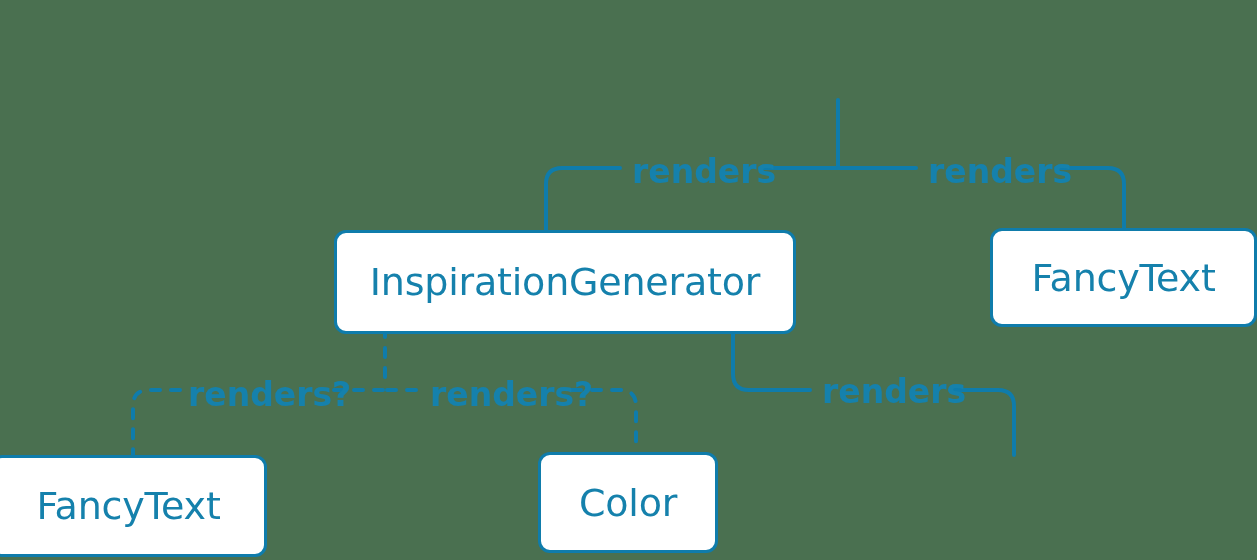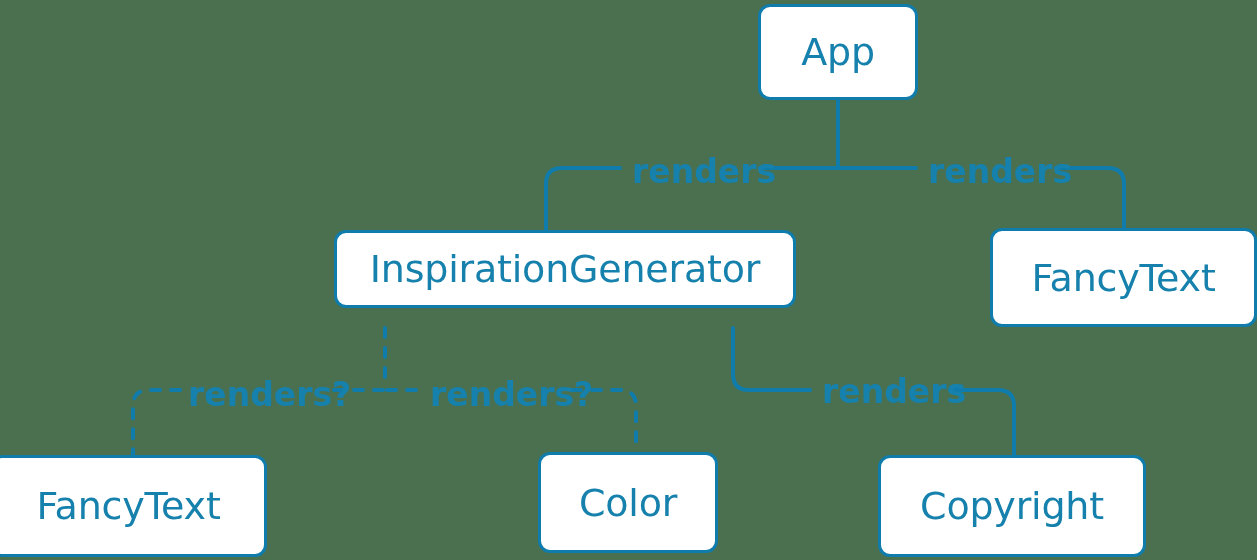--- a/index.html
+++ b/index.html
@@ -53,21 +53,21 @@
     font-weight: 600;
     font-size: 33px;
     line-height: 1;
     white-space: nowrap;
     z-index: 4;
     text-align: center;
   }
 
   
   #node-app        { left: 758px; top: 4px;   width: 160px; height: 96px;  font-size: 38px; }
-  #node-inspgen    { left: 334px; top: 230px; width: 462px; height: 78px;  font-size: 38px; }
+  #node-inspgen    { left: 334px; top: 230px; width: 462px; height: 104px;  font-size: 38px; }
   #node-fancy-top  { left: 990px; top: 228px; width: 267px; height: 99px;  font-size: 38px;
                      border-top-right-radius: 12px; border-bottom-right-radius: 12px; }
   #node-fancy-bot  { left: -10px; top: 455px; width: 277px; height: 102px; font-size: 38px;
                      border-top-left-radius: 12px; border-bottom-left-radius: 12px; }
   #node-color      { left: 538px; top: 452px; width: 180px; height: 101px; font-size: 38px; }
   #node-copyright  { left: 878px; top: 455px; width: 268px; height: 102px; font-size: 38px; }
 
   
   #label-app-inspgen   { left: 632px; top: 155px; }
   #label-app-fancy     { left: 928px; top: 155px; }
@@ -98,43 +98,37 @@
 
       <path d="M 383 390 L 330 390" stroke-dasharray="9 11"></path>
       <path d="M 180 390 L 149 390 Q 133 390 133 406 L 133 455" stroke-dasharray="9 11"></path>
 
       <path d="M 387 390 L 422 390" stroke-dasharray="9 11"></path>
       <path d="M 572 390 L 620 390 Q 636 390 636 406 L 636 452" stroke-dasharray="9 11"></path>
 
     </g>
   </svg>
 
-  <div class="node" id="node-app">
-    <span class="node-label">App</span>
-  </div>
 
   <div class="node" id="node-inspgen">
     <span class="node-label">InspirationGenerator</span>
   </div>
 
   <div class="node" id="node-fancy-top">
     <span class="node-label">FancyText</span>
   </div>
 
   <div class="node" id="node-fancy-bot">
     <span class="node-label">FancyText</span>
   </div>
 
   <div class="node" id="node-color">
     <span class="node-label">Color</span>
   </div>
 
-  <div class="node" id="node-copyright">
-    <span class="node-label">Copyright</span>
-  </div>
 
   <div class="edge-label" id="label-app-inspgen">renders</div>
 
   <div class="edge-label" id="label-app-fancy">renders</div>
 
   <div class="edge-label" id="label-inspgen-fancy">renders?</div>
 
   <div class="edge-label" id="label-inspgen-color">renders?</div>
 
   <div class="edge-label" id="label-inspgen-copy">renders</div>

